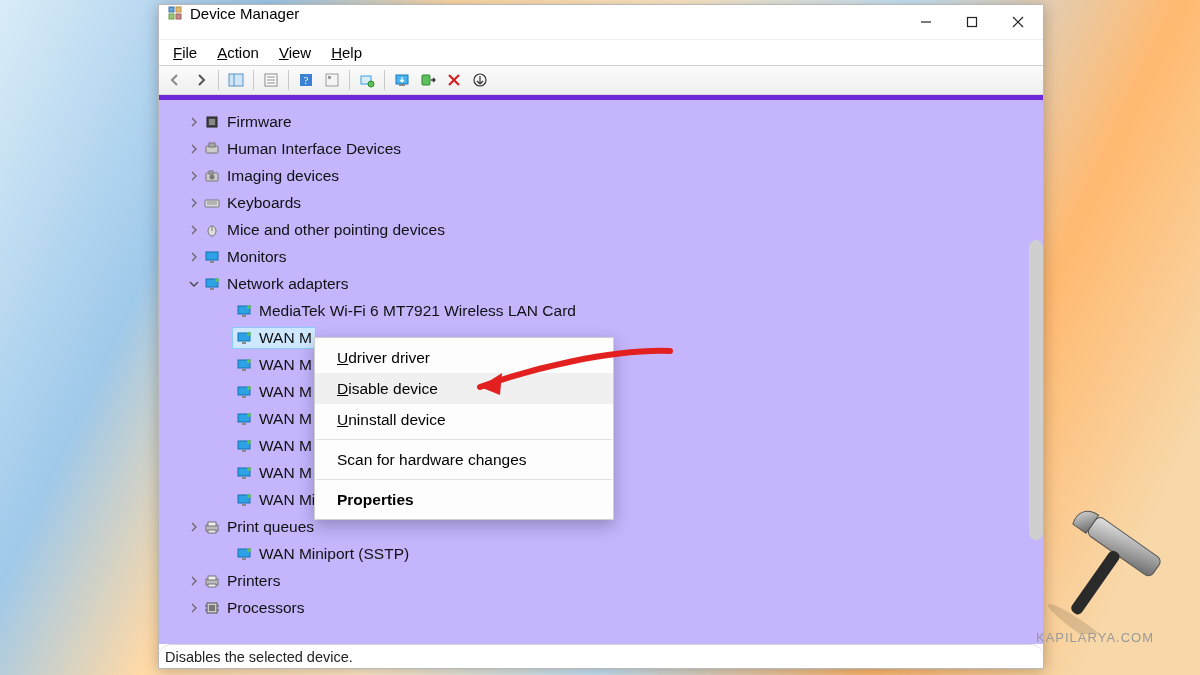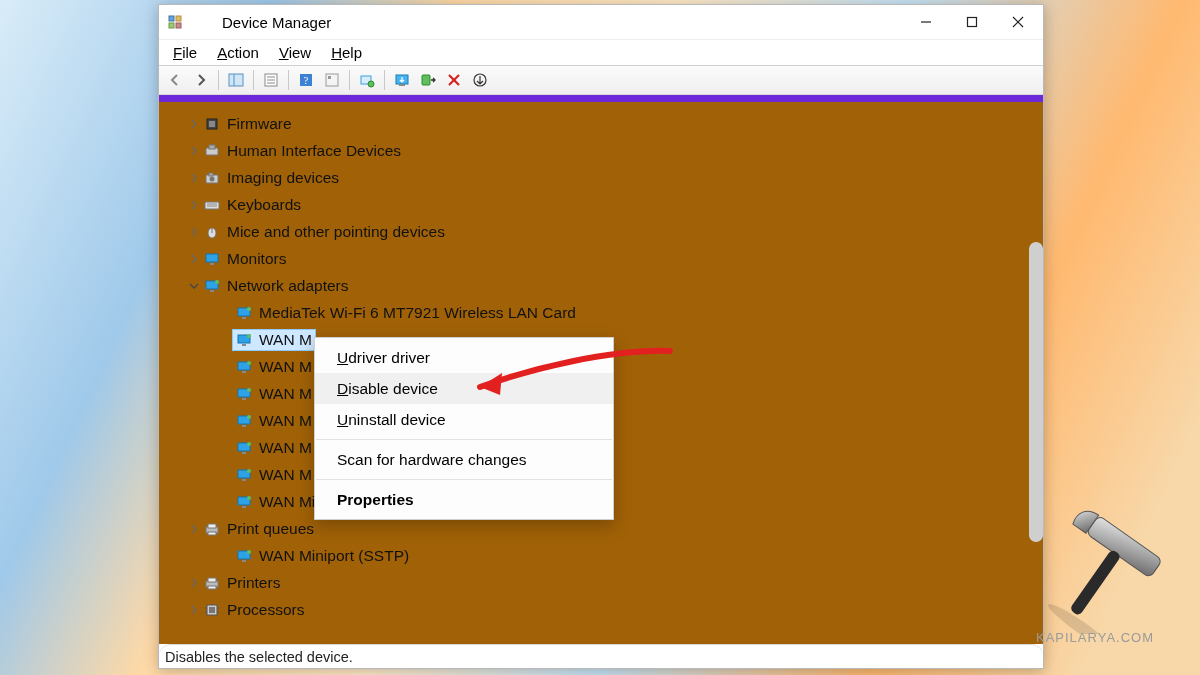--- a/index.html
+++ b/index.html
@@ -10,36 +10,36 @@
   .window {
     position: absolute;
     left: 158px; top: 4px;
     width: 886px; height: 665px;
     background: #ffffff;
     border: 1px solid #b9b9b9;
     box-shadow: 0 2px 14px rgba(0,0,0,0.25);
     display: flex; flex-direction: column;
   }
   
-  .titlebar { height: 34px; display: flex; align-items: center; padding: 0 2px 0 8px; gap: 32px; }
+  .titlebar { height: 34px; display: flex; align-items: flex-start; padding: 0 2px 0 8px; }
   .titlebar .app-icon { width: 16px; height: 16px; margin-right: 7px; }
   .titlebar .title { flex: 1; font-size: 15px; }
   .win-controls { display: flex; height: 100%; }
   .win-btn { width: 46px; display: flex; align-items: center; justify-content: center; }
   .win-btn svg { width: 12px; height: 12px; }
   
   .menubar { height: 26px; display: flex; align-items: center; padding: 0 4px; border-top: 1px solid #eee; }
   .menubar .mitem { padding: 2px 10px; font-size: 15px; }
   .menubar .mitem .ul { text-decoration: underline; }
   
   .toolbar { height: 30px; border-top: 1px solid #d0d0d0; border-bottom: 1px solid #d8d8d8; background: linear-gradient(#fbfbfb, #efefef); display: flex; align-items: center; padding: 0 4px; gap: 2px; }
   .tb-btn { width: 24px; height: 24px; display: flex; align-items: center; justify-content: center; border: 1px solid transparent; border-radius: 2px; }
   .tb-sep { width: 1px; height: 20px; background: #c8c8c8; margin: 0 3px; }
   
-  .client { flex: 1; position: relative; border-top: 7px solid #6d28d9; background: #a16207; overflow: hidden; }
+  .client { flex: 1; position: relative; border-top: 5px solid #6d28d9; background: #c4b5fd; overflow: hidden; }
   .tree { position: absolute; inset: 0; padding: 8px 0 8px 4px; overflow: auto; }
   .node { display: flex; align-items: center; height: 27px; white-space: nowrap; }
   .chev { width: 14px; height: 14px; margin-right: 2px; display: inline-flex; align-items: center; justify-content: center; color: #666; }
   .chev.blank { visibility: hidden; }
   .dev-icon { width: 18px; height: 18px; margin-right: 6px; display: inline-flex; align-items: center; justify-content: center; }
   .ind1 { padding-left: 24px; }
   .ind2 { padding-left: 56px; }
   .ind2.sel .labelbox { background: #cde8ff; border: 1px solid #8ccaf7; padding: 0 3px 0 2px; margin-left: -3px; }
   .labelbox { display: inline-flex; align-items: center; height: 22px; }
   .tree-label { font-size: 15.5px; color: #111; }

